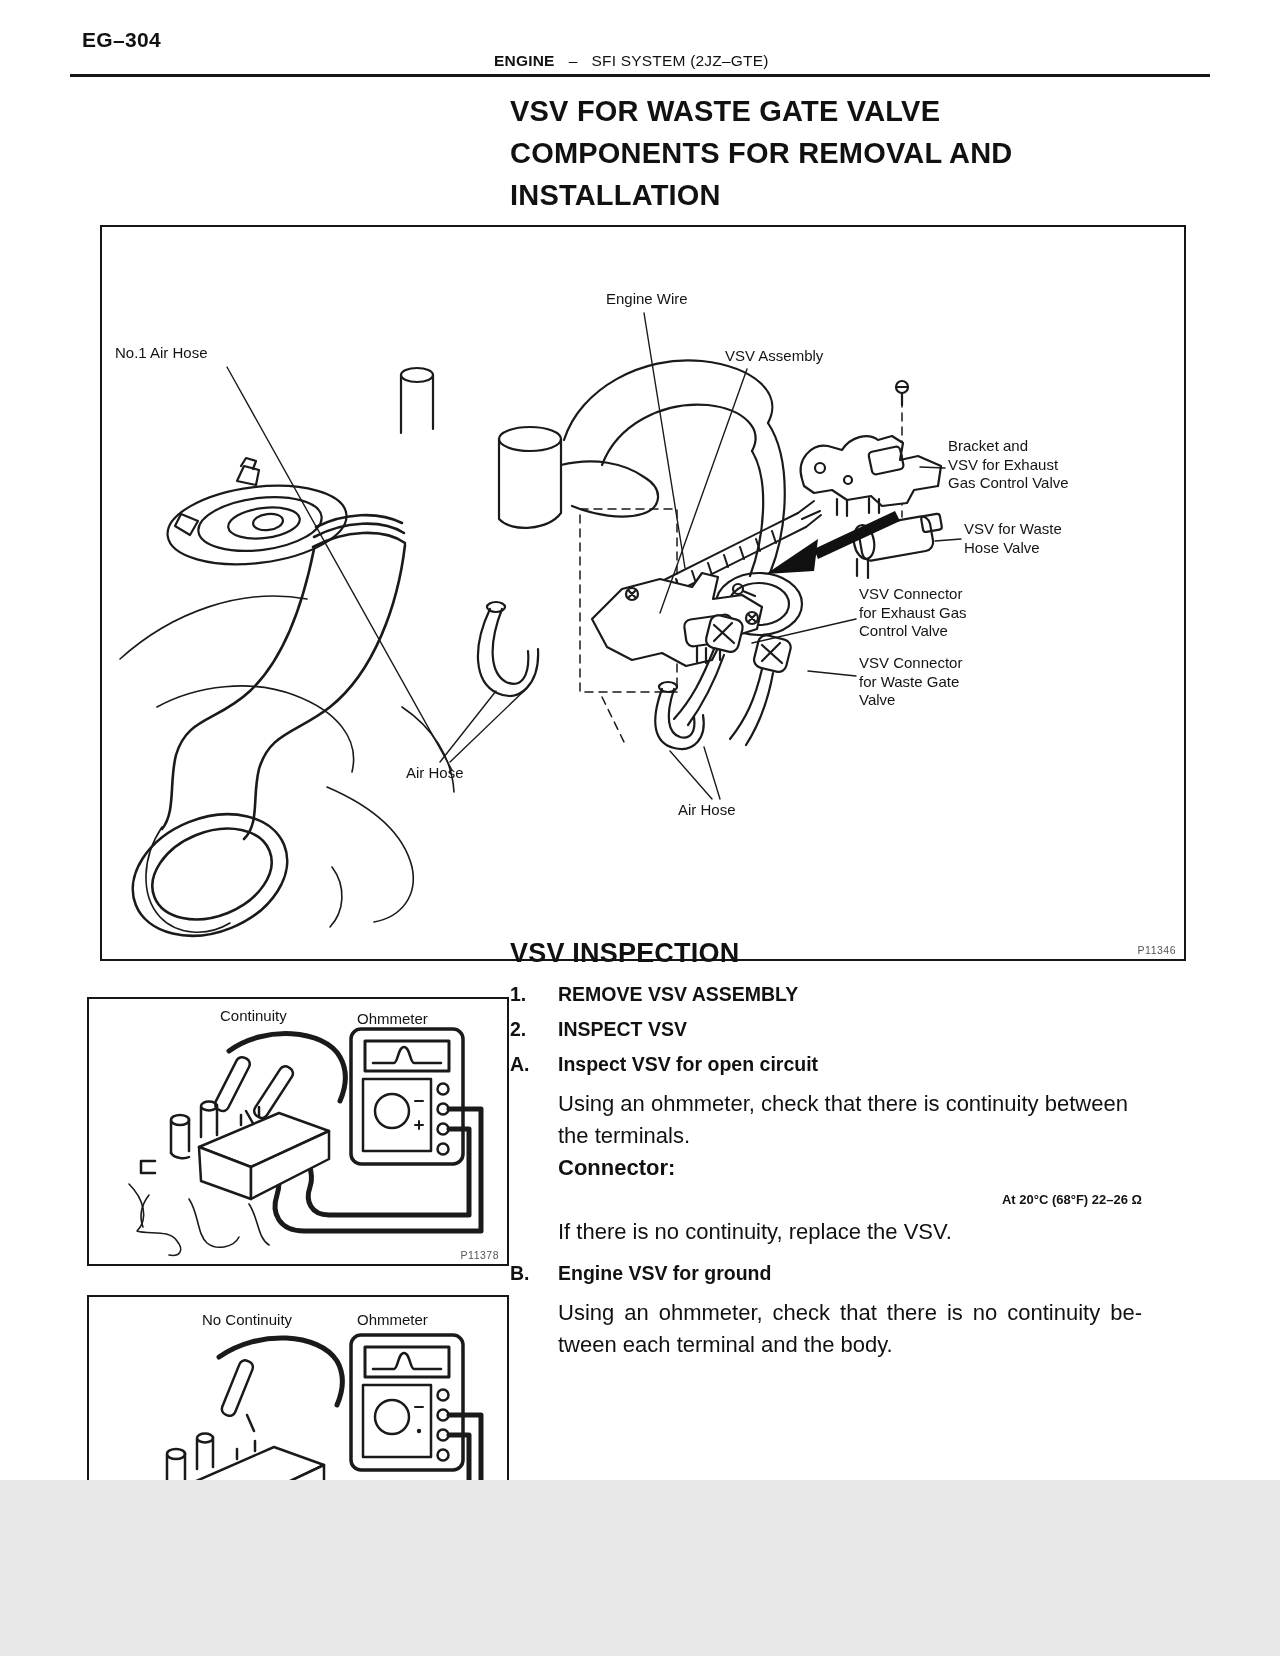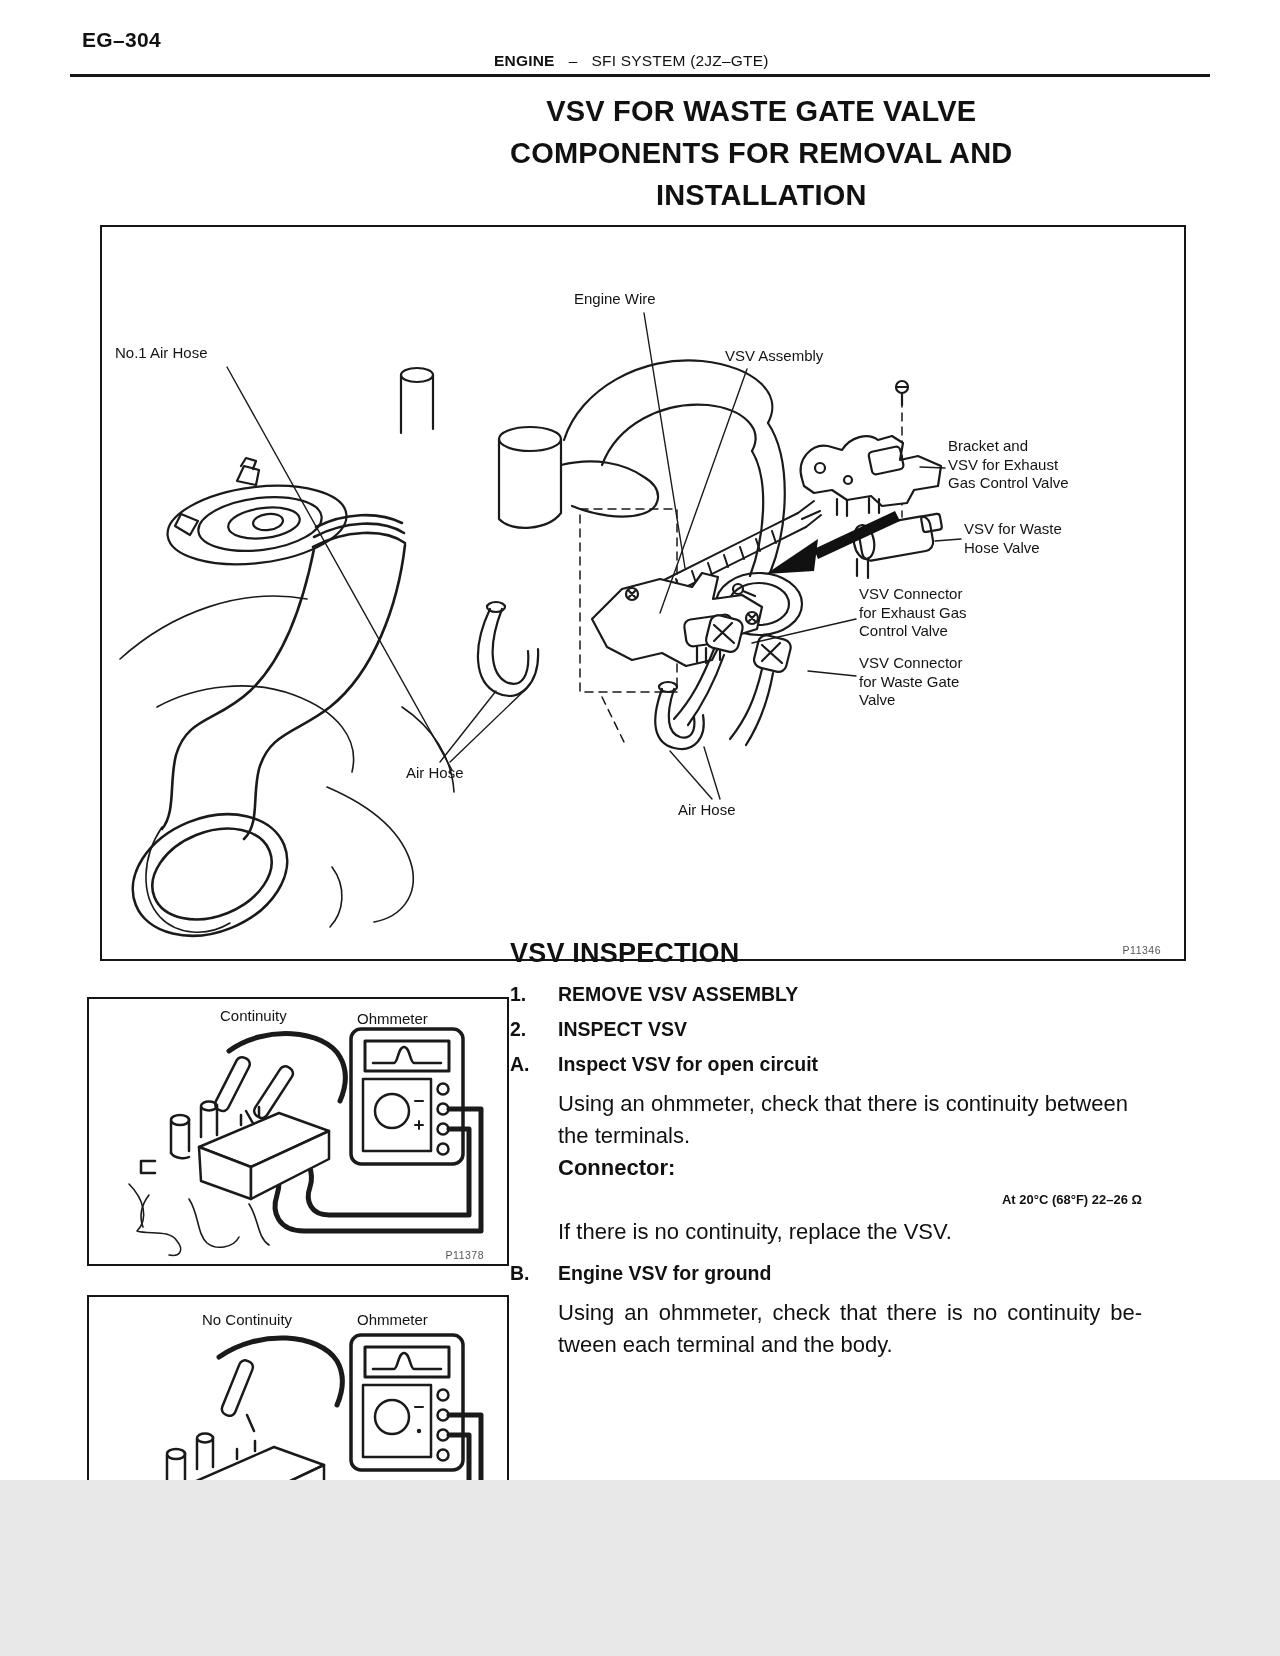--- a/index.html
+++ b/index.html
@@ -8,29 +8,29 @@
     font-family:"Liberation Sans","DejaVu Sans",sans-serif;color:#111;
     overflow:hidden;margin:0 auto;
   }
   
   .page-code{position:absolute;left:82px;top:28px;font-size:21px;font-weight:bold;letter-spacing:.3px;}
   .running-header{position:absolute;left:494px;top:52px;font-size:15.5px;letter-spacing:.2px;white-space:nowrap;}
   .running-header .rh-bold{font-weight:bold;}
   .running-header .rh-sep{margin:0 14px;}
   .header-rule{position:absolute;left:70px;top:74px;width:1140px;height:3px;background:#161616;}
   
-  .doc-title{position:absolute;left:510px;top:90px;font-size:29px;font-weight:bold;line-height:42px;letter-spacing:.2px;text-align:center;}
+  .doc-title{position:absolute;left:510px;top:90px;font-size:29px;font-weight:bold;line-height:42px;letter-spacing:.2px;}
   
   .figbox{position:absolute;border:2.5px solid #161616;background:#fff;}
   .fig-main{left:100px;top:225px;width:1082px;height:732px;}
   .fig-cont{left:87px;top:997px;width:418px;height:265px;}
   .fig-nocont{left:87px;top:1295px;width:418px;height:345px;}
   .figbox svg{position:absolute;left:0;top:0;}
   .figlabel{position:absolute;font-size:15px;line-height:18.5px;color:#141414;white-space:nowrap;}
-  .figcode{position:absolute;right:23px;bottom:3px;font-size:10.5px;color:#555;letter-spacing:.5px;padding-left:28px;}
+  .figcode{position:absolute;right:8px;bottom:3px;font-size:10.5px;color:#555;letter-spacing:.5px;padding-left:28px;}
   
   .inspection{position:absolute;left:510px;top:938px;width:632px;}
   .inspection h2{margin:0 0 14px 0;font-size:27px;font-weight:bold;letter-spacing:.2px;}
   .row{display:flex;margin-bottom:12px;}
   .row .num{width:48px;flex-shrink:0;font-weight:bold;font-size:19.5px;}
   .row .stext{font-weight:bold;font-size:19.5px;}
   .bodyline{margin-left:48px;font-size:22px;line-height:32px;}
   .bodyline.bold{font-weight:bold;}
   .bodyline.just{text-align:justify;text-align-last:justify;}
   .specvalue{margin-left:41px;font-size:13px;line-height:32px;font-weight:bold;text-align:right;}
@@ -170,21 +170,21 @@
           <path d="M859,312 L833,314"></path>
           <path d="M754,392 L650,416"></path>
           <path d="M754,449 L706,444"></path>
           <path d="M338,535 L394,464 M348,535 L424,462"></path>
           <path d="M610,572 L568,524 M618,572 L602,520"></path>
         </g>
       </g>
     </svg>
 
     <div class="figlabel" style="left:13px;top:117px">No.1 Air Hose</div>
-    <div class="figlabel" style="left:472px;top:63px">Engine Wire</div>
+    <div class="figlabel" style="left:504px;top:63px">Engine Wire</div>
     <div class="figlabel" style="left:623px;top:120px">VSV Assembly</div>
     <div class="figlabel" style="left:846px;top:210px">
       <div>Bracket and</div>
       <div>VSV for Exhaust</div>
       <div>Gas Control Valve</div>
     </div>
     <div class="figlabel" style="left:862px;top:293px">
       <div>VSV for Waste</div>
       <div>Hose Valve</div>
     </div>

